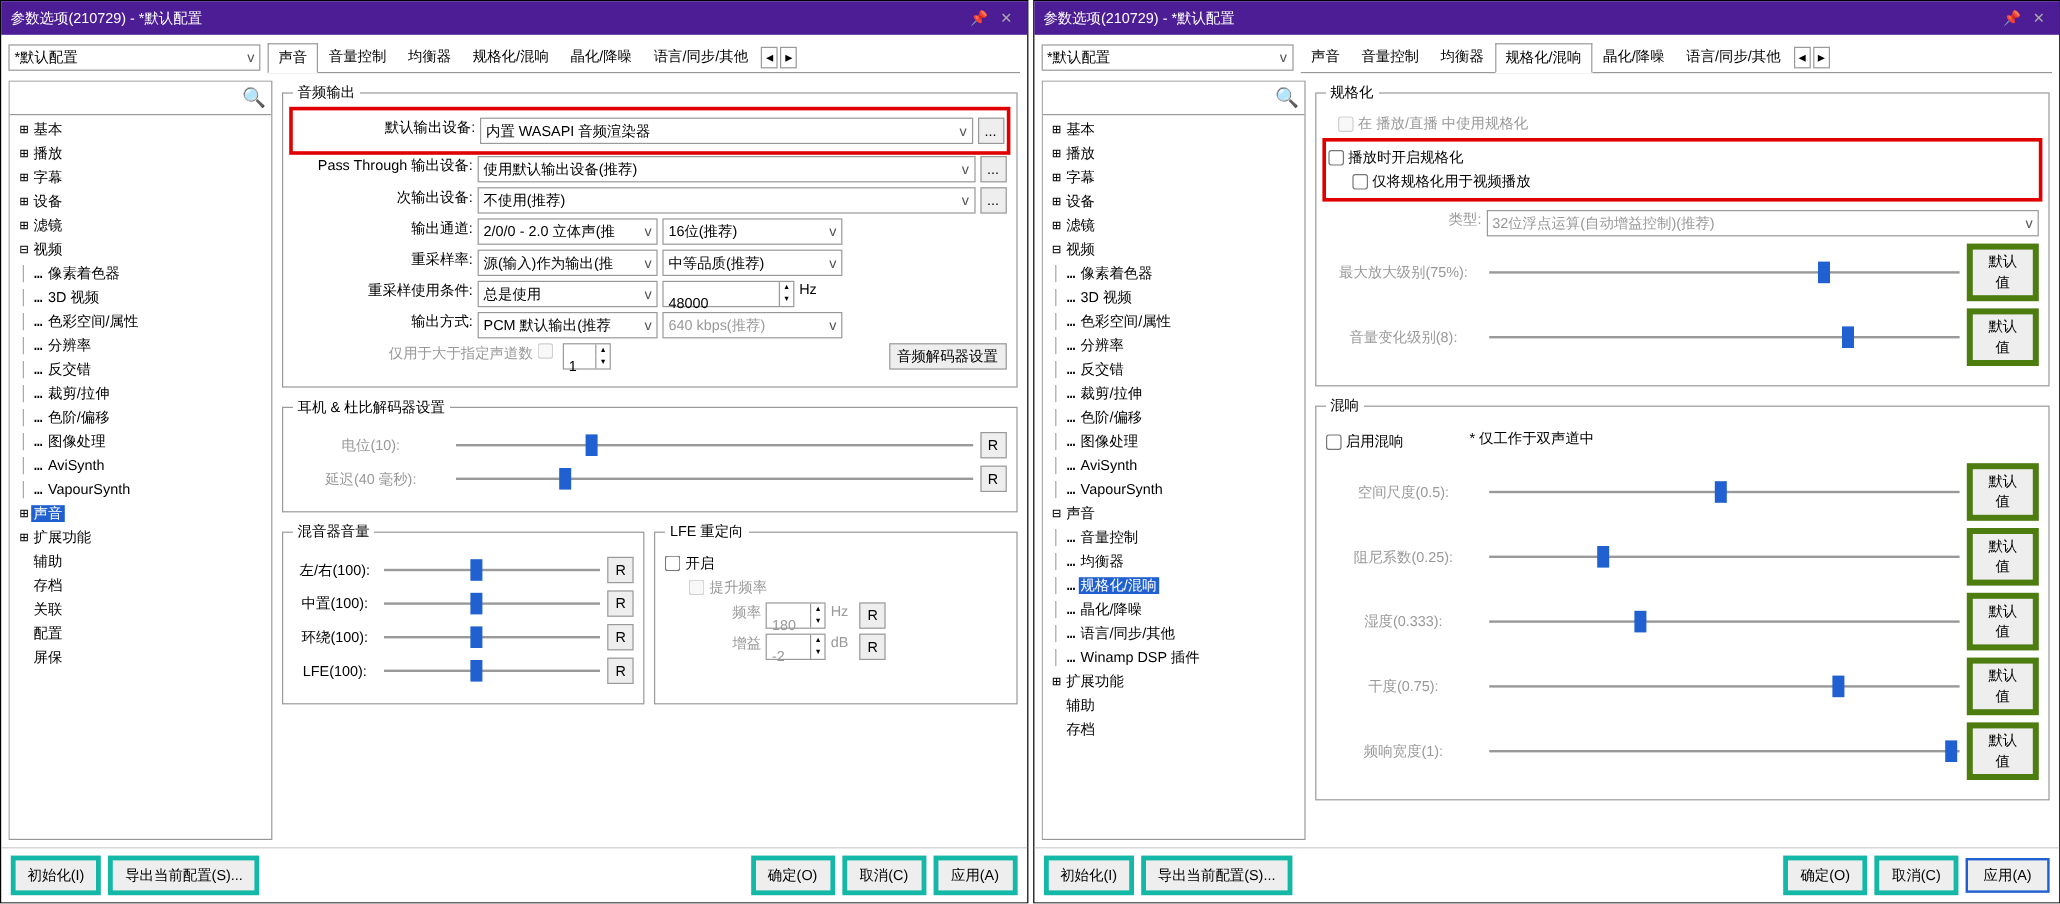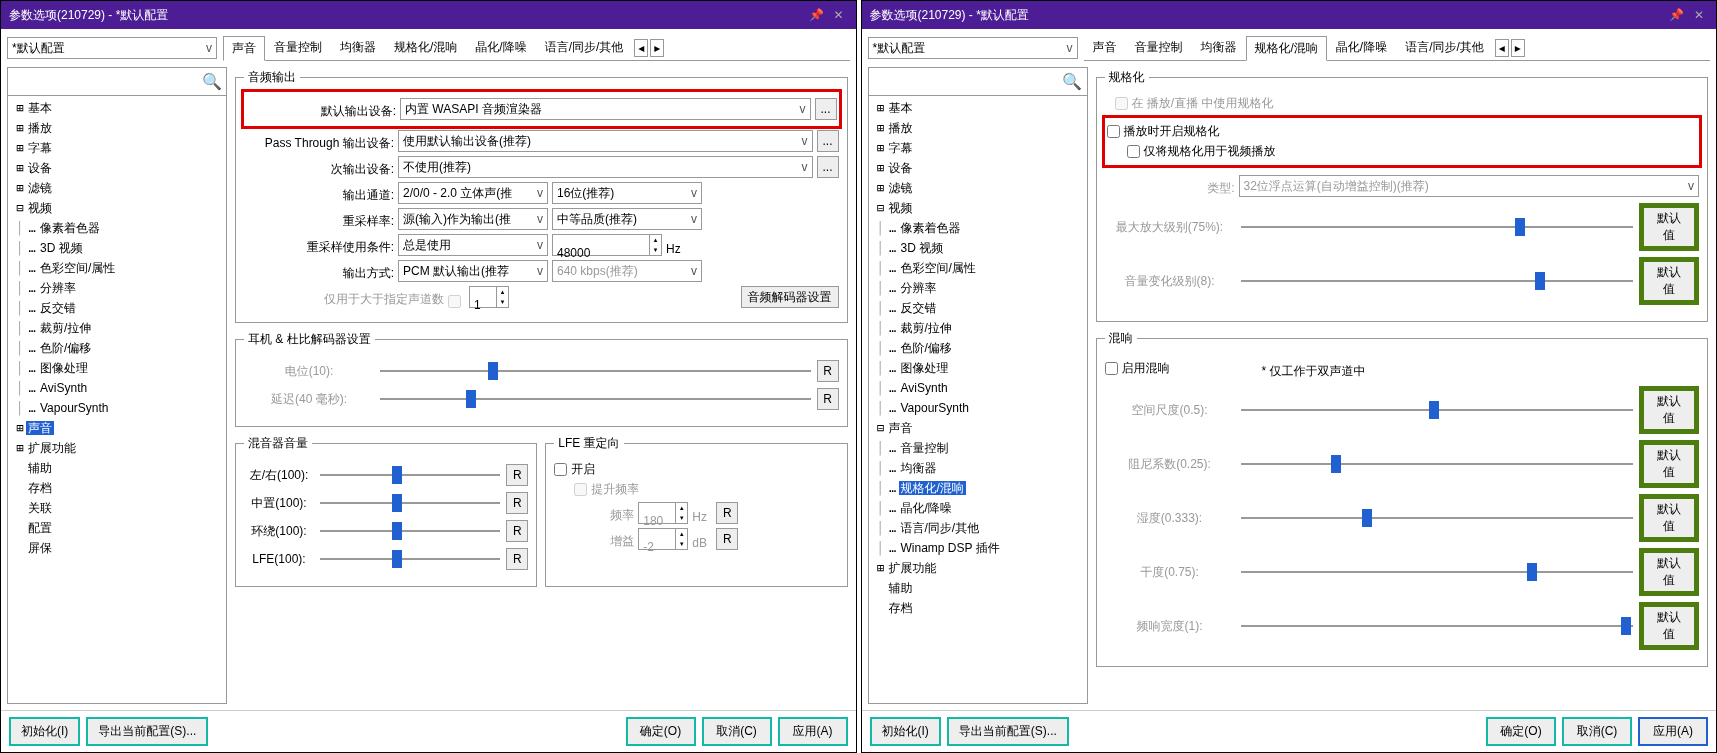--- a/index.html
+++ b/index.html
@@ -24,42 +24,42 @@
 .mag{font-size:16px;color:#333}
 .tree{flex:1;overflow:auto;padding:2px}
 .tn{white-space:nowrap;line-height:20px;padding-left:4px}
 .tn .exp{display:inline-block;width:12px;text-align:center;color:#000;font-family:monospace}
 .tn .line{display:inline-block;width:12px;text-align:center;color:#999}
 .tn .lbl{padding:0 2px}
 .tn.selected .lbl{background:#2060d0;color:#fff}
 .content{flex:1;overflow:auto;padding:2px}
 fieldset{border:1px solid #999;margin-bottom:8px;padding:6px 8px 10px 8px}
 legend{padding:0 4px}
-.row{display:flex;align-items:flex-end;margin:4px 0;gap:4px}
+.row{display:flex;align-items:flex-start;margin:4px 0;gap:4px}
 .row .lbl{text-align:right;white-space:nowrap}
 .sel{border:1px solid #999;height:22px;flex:1;display:flex;align-items:center;padding:0 4px;position:relative;background:#fff}
 .sel .arrow{position:absolute;right:4px;color:#555}
 .sel.w1{flex:0 0 150px}
 .btn{border:1px solid #999;background:#eee;height:22px;padding:0 6px;cursor:pointer;display:flex;align-items:center}
 .btn.sq{width:22px;justify-content:center;padding:0}
 .btn.r{width:22px;justify-content:center;padding:0}
 input[type=checkbox]{width:13px;height:13px;margin-right:4px}
 .chk{display:flex;align-items:center;margin:3px 0}
 .slider{flex:1;height:18px;position:relative;display:flex;align-items:center}
 .slider .track{height:2px;background:#999;flex:1}
 .slider .thumb{position:absolute;width:10px;height:18px;background:#2060d0;top:0}
 .num{border:1px solid #999;width:50px;height:22px;text-align:right;padding:16px 14px 0 4px;position:relative;display:flex;align-items:center}
 .num .spins{position:absolute;right:0;top:0;bottom:0;width:12px;display:flex;flex-direction:column}
 .num .spins div{flex:1;border-left:1px solid #999;font-size:7px;text-align:center;line-height:9px}
 .twocol{display:flex;gap:8px}
 .twocol>fieldset{flex:1}
 .hl-red{border:3px solid #e00000;padding:2px;margin:-3px}
 .footer{display:flex;padding:6px 8px;gap:6px;border-top:1px solid #ccc;align-items:center}
 .footer .spacer{flex:1}
-.fbtn{border:2px solid #14b8a6;background:#eee;padding:4px 10px;cursor:pointer;min-width:70px;text-align:center}
+.fbtn{border:4px solid #14b8a6;background:#eee;padding:4px 10px;cursor:pointer;min-width:70px;text-align:center}
 .fbtn.primary{border:2px solid #2060d0}
 .disabled{color:#999}
 .sliderrow{display:flex;align-items:center;gap:6px;margin:6px 0}
 .sliderrow .slbl{width:130px;text-align:center;white-space:nowrap}
 .sliderrow .slider{flex:1}
 .defbtn{border:5px solid #4d7c0f;background:#eee;padding:2px 8px;cursor:pointer;width:60px;text-align:center}
 .unit{width:20px}
 .indent{margin-left:20px}
 </style>
 </head>
@@ -439,21 +439,21 @@
             </div>
         </fieldset>
 
         <fieldset>
           <legend>混响</legend>
           <div class="row">
             <div class="chk">
                 <input type="checkbox" style="">
                 <span>启用混响</span>
               </div>
-            <span style="margin-left:88px">* 仅工作于双声道中</span>
+            <span style="margin-left:51px">* 仅工作于双声道中</span>
           </div>
           <div class="sliderrow">
               <span class="slbl disabled">空间尺度(0.5):</span>
               <div class="slider">
                 <div class="track"></div>
                 <div class="thumb" style="left:48%"></div>
               </div>
               <div class="defbtn"><span>默认值</span></div>
             </div>
           <div class="sliderrow">

